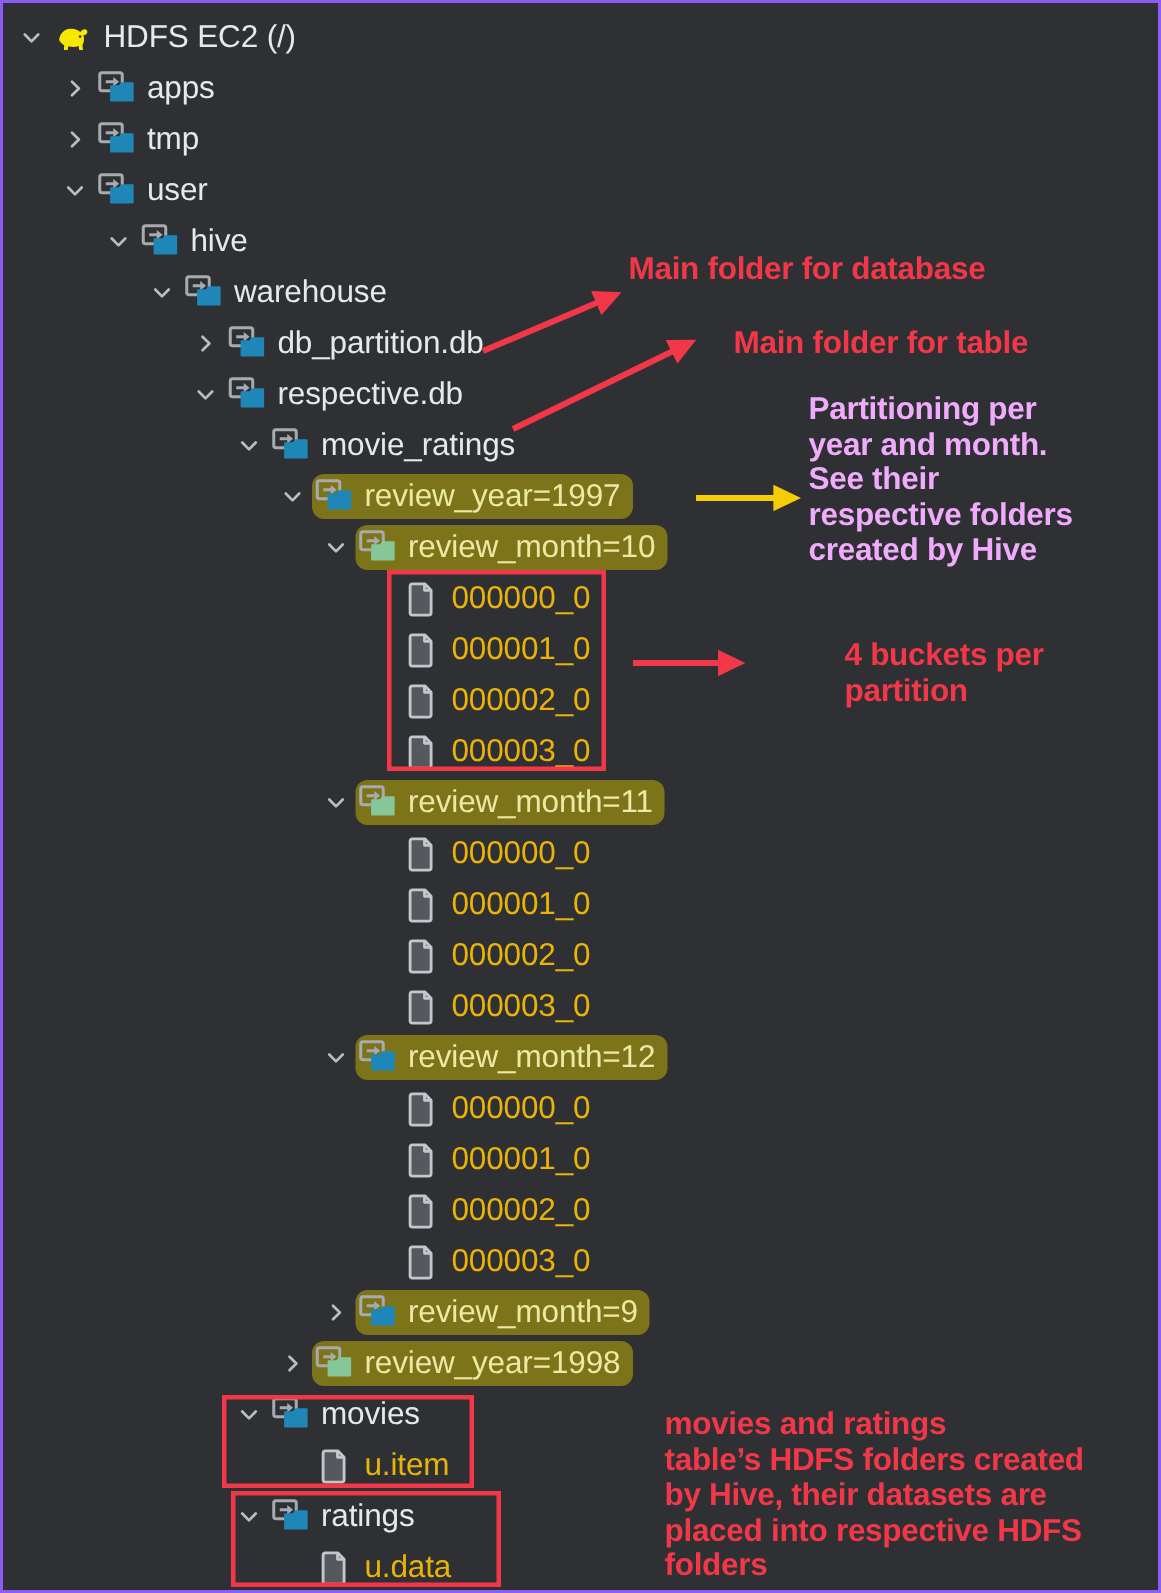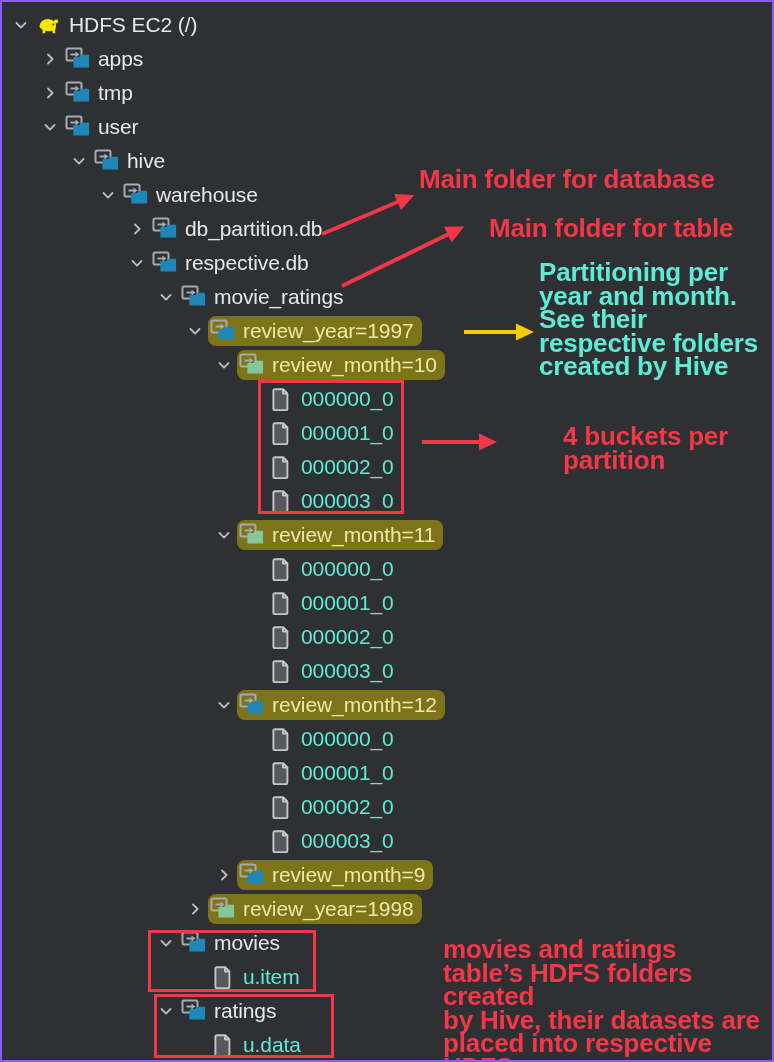--- a/index.html
+++ b/index.html
@@ -62,33 +62,33 @@
     justify-content: center;
   }
   .icon svg { display: block; }
   .name {
     font-size: 21px;
     color: #e6e8ea;
     padding-left: 7px;
     letter-spacing: -0.1px;
   }
   .label-group.hl .name { color: #ece9a6; }
-  .row.file .name { color: #5eead4; text-align: center; }
+  .row.file .name { color: #eab308; text-align: center; }
 
   
   .anno {
     position: absolute;
-    font-size: 26px;
+    font-size: 21px;
     font-weight: bold;
     line-height: 23.5px;
     white-space: pre-line;
     letter-spacing: -0.2px;
   }
   .anno.red { color: #f23848; }
-  .anno.yellow { color: #5eead4; }
+  .anno.yellow { color: #f0abfc; }
 
   
   .hbox {
     position: absolute;
     border: 3px solid #f23848;
     box-sizing: border-box;
     pointer-events: none;
   }
 
   

